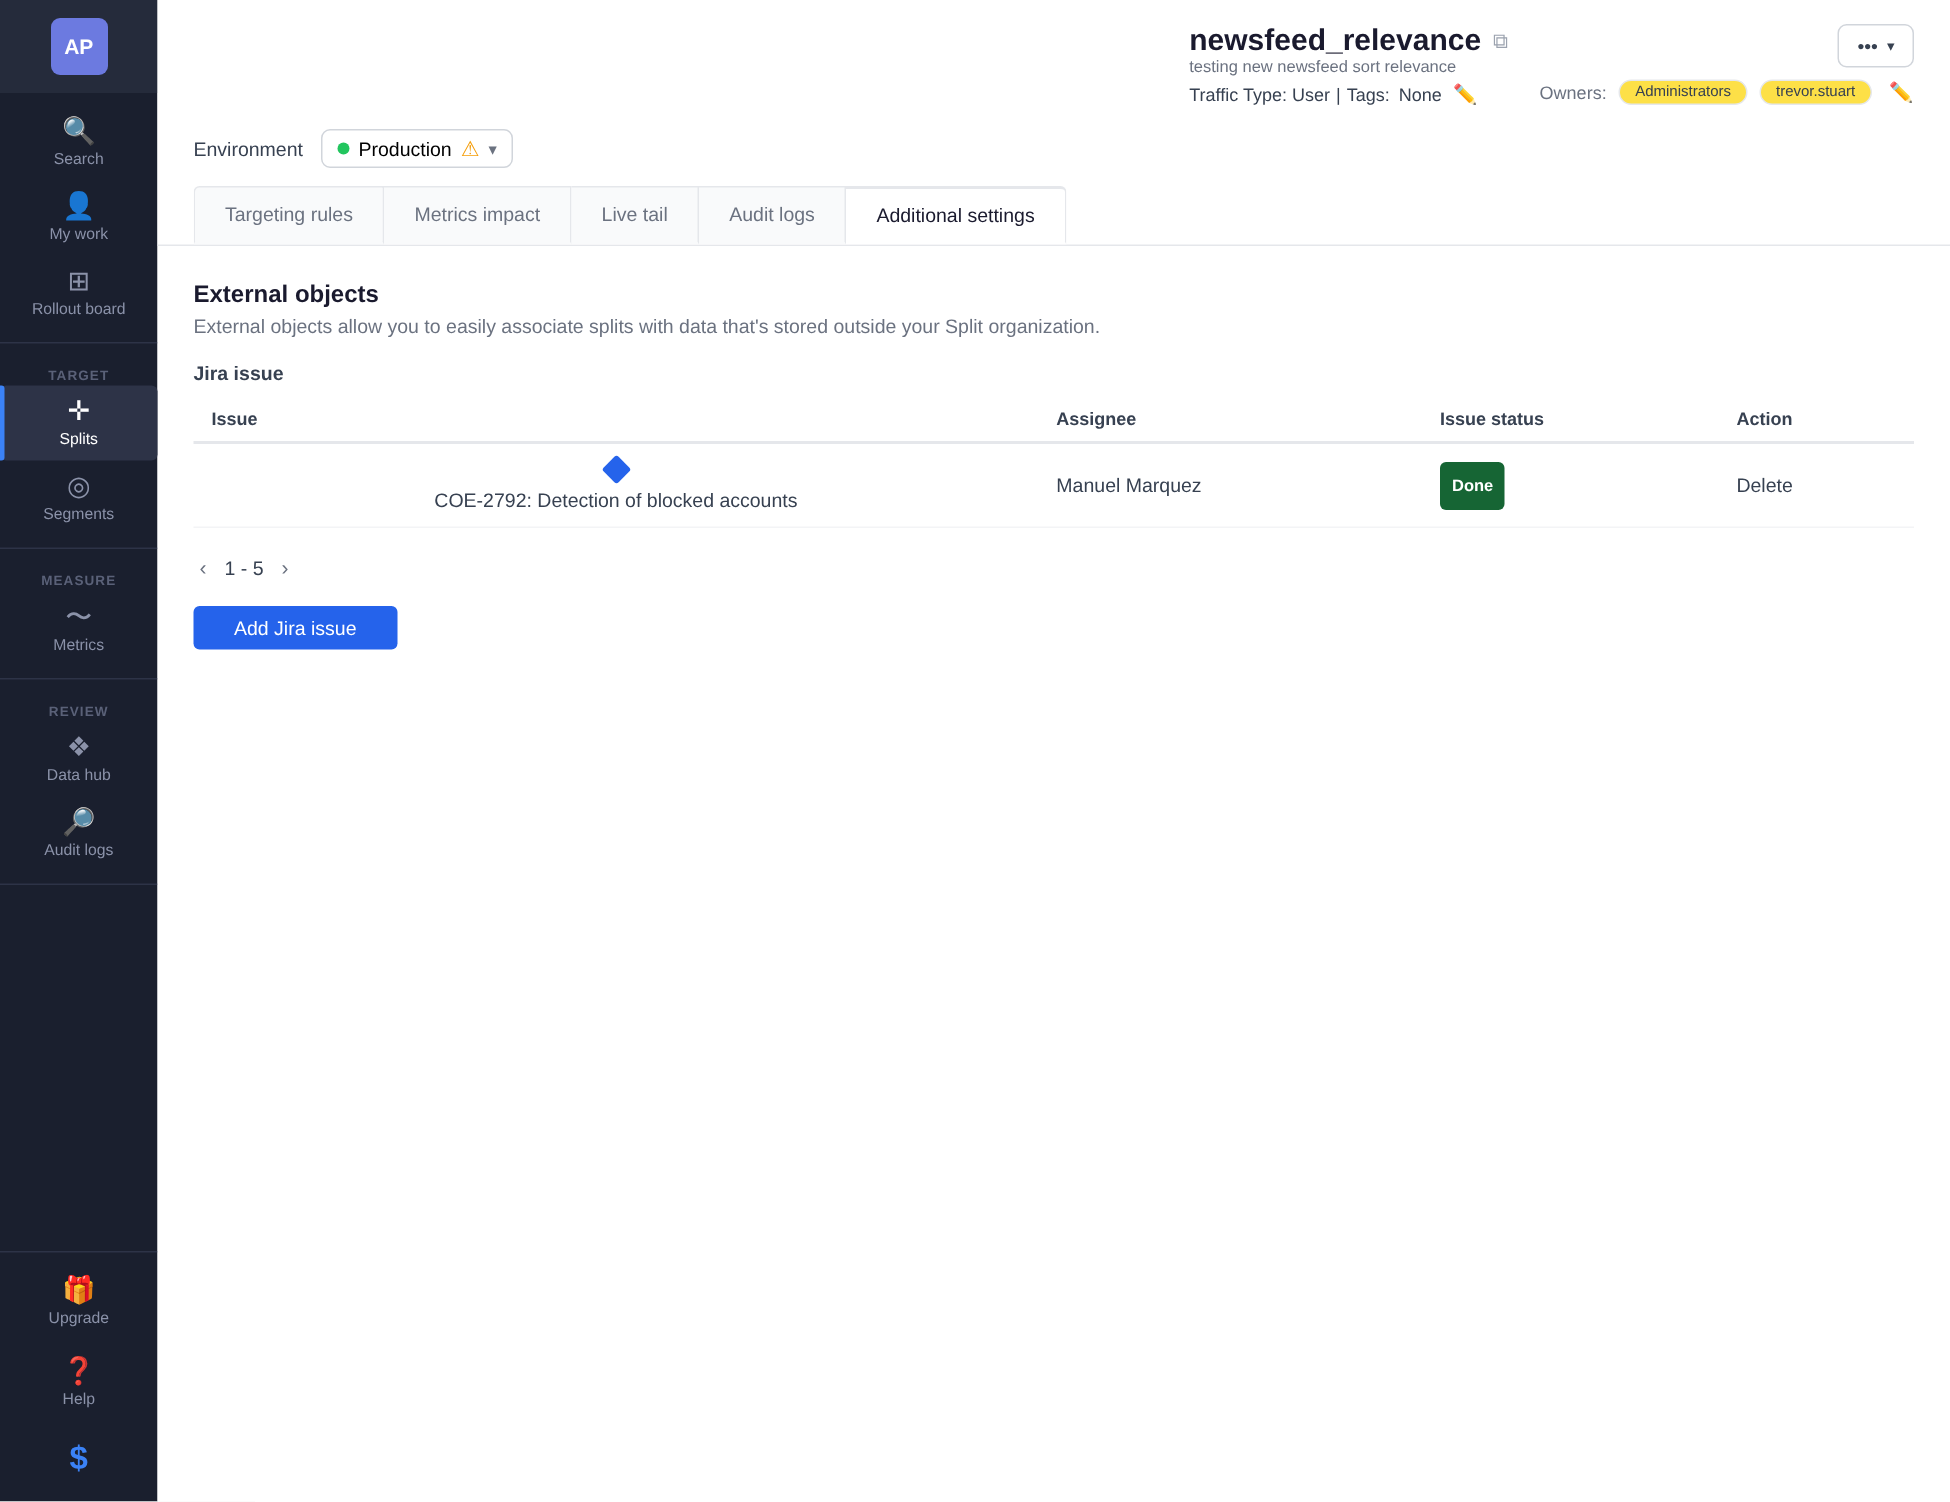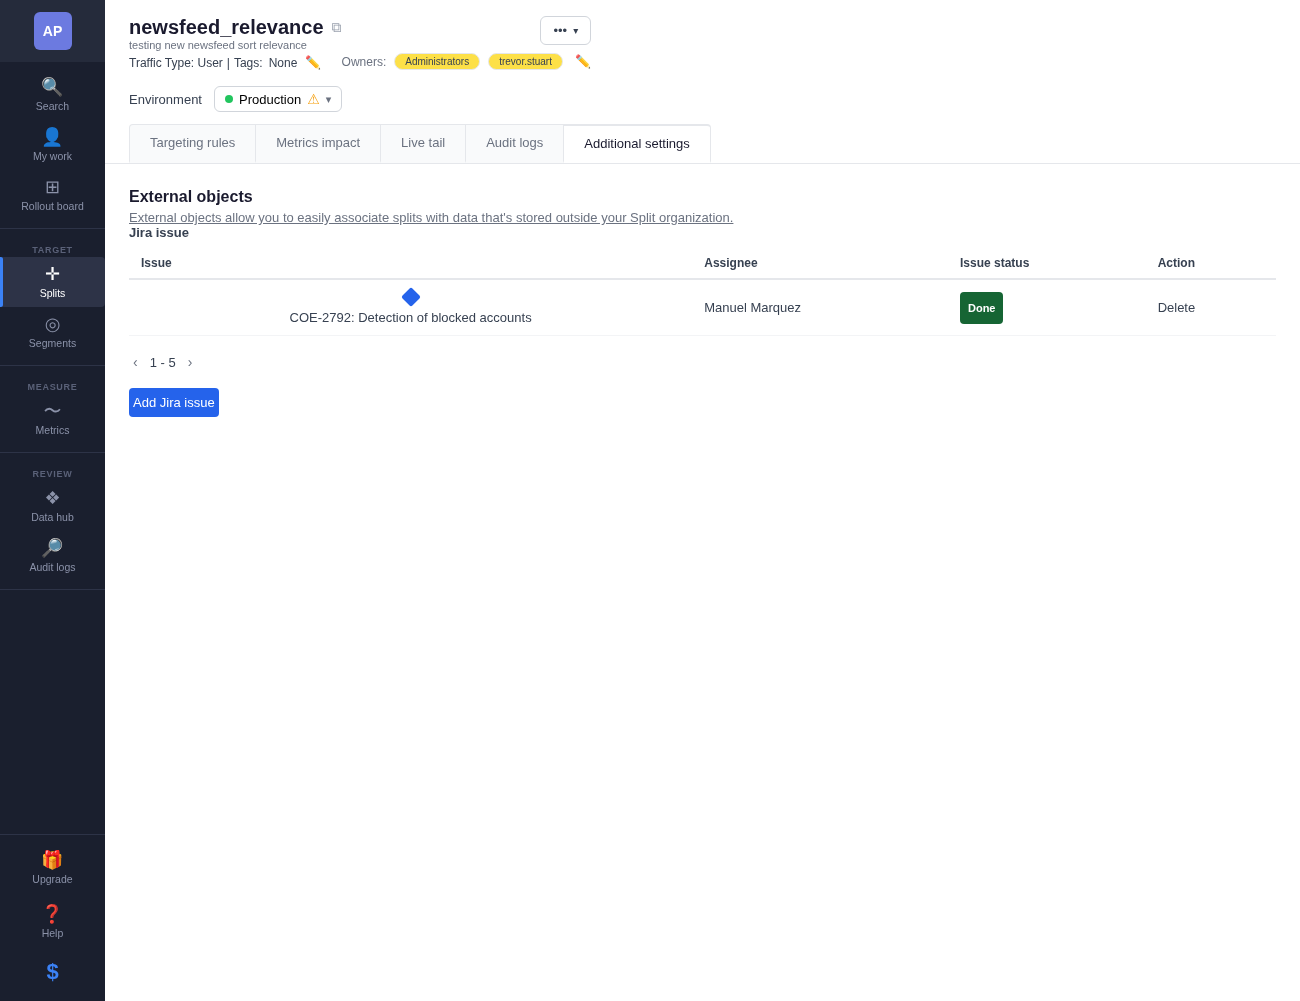--- a/index.html
+++ b/index.html
@@ -110,22 +110,23 @@
 
     
     .header {
       padding: 16px 24px 0 24px;
       background: #fff;
       border-bottom: 1px solid #e5e7eb;
     }
     .header-top {
       display: flex;
       align-items: flex-start;
-      justify-content: flex-start;
+      justify-content: flex-end;
       margin-bottom: 4px;
+      gap: 21px;
     }
     .title-row {
       display: flex;
       align-items: center;
       gap: 8px;
     }
     .page-title {
       font-size: 20px;
       font-weight: 600;
       color: #1a1a2e;
@@ -236,21 +237,21 @@
     }
     .section-title {
       font-size: 16px;
       font-weight: 600;
       color: #1a1a2e;
       margin-bottom: 4px;
     }
     .section-desc {
       color: #6b7280;
       font-size: 13px;
-      text-decoration: underline;
+      margin-bottom: 16px;
     }
     .jira-label {
       font-size: 13px;
       font-weight: 600;
       color: #374151;
       margin-bottom: 8px;
     }
 
     
     .table {
@@ -322,21 +323,21 @@
       font-size: 14px;
       padding: 2px 4px;
     }
 
     
     .add-btn {
       background: #2563eb;
       color: #fff;
       border: none;
       border-radius: 4px;
-      padding: 7px 4px;
+      padding: 7px 27px;
       font-size: 13px;
       font-weight: 500;
       cursor: pointer;
     }
 
     .header-right {
       display: flex;
       flex-direction: column;
       align-items: flex-end;
       gap: 8px;

